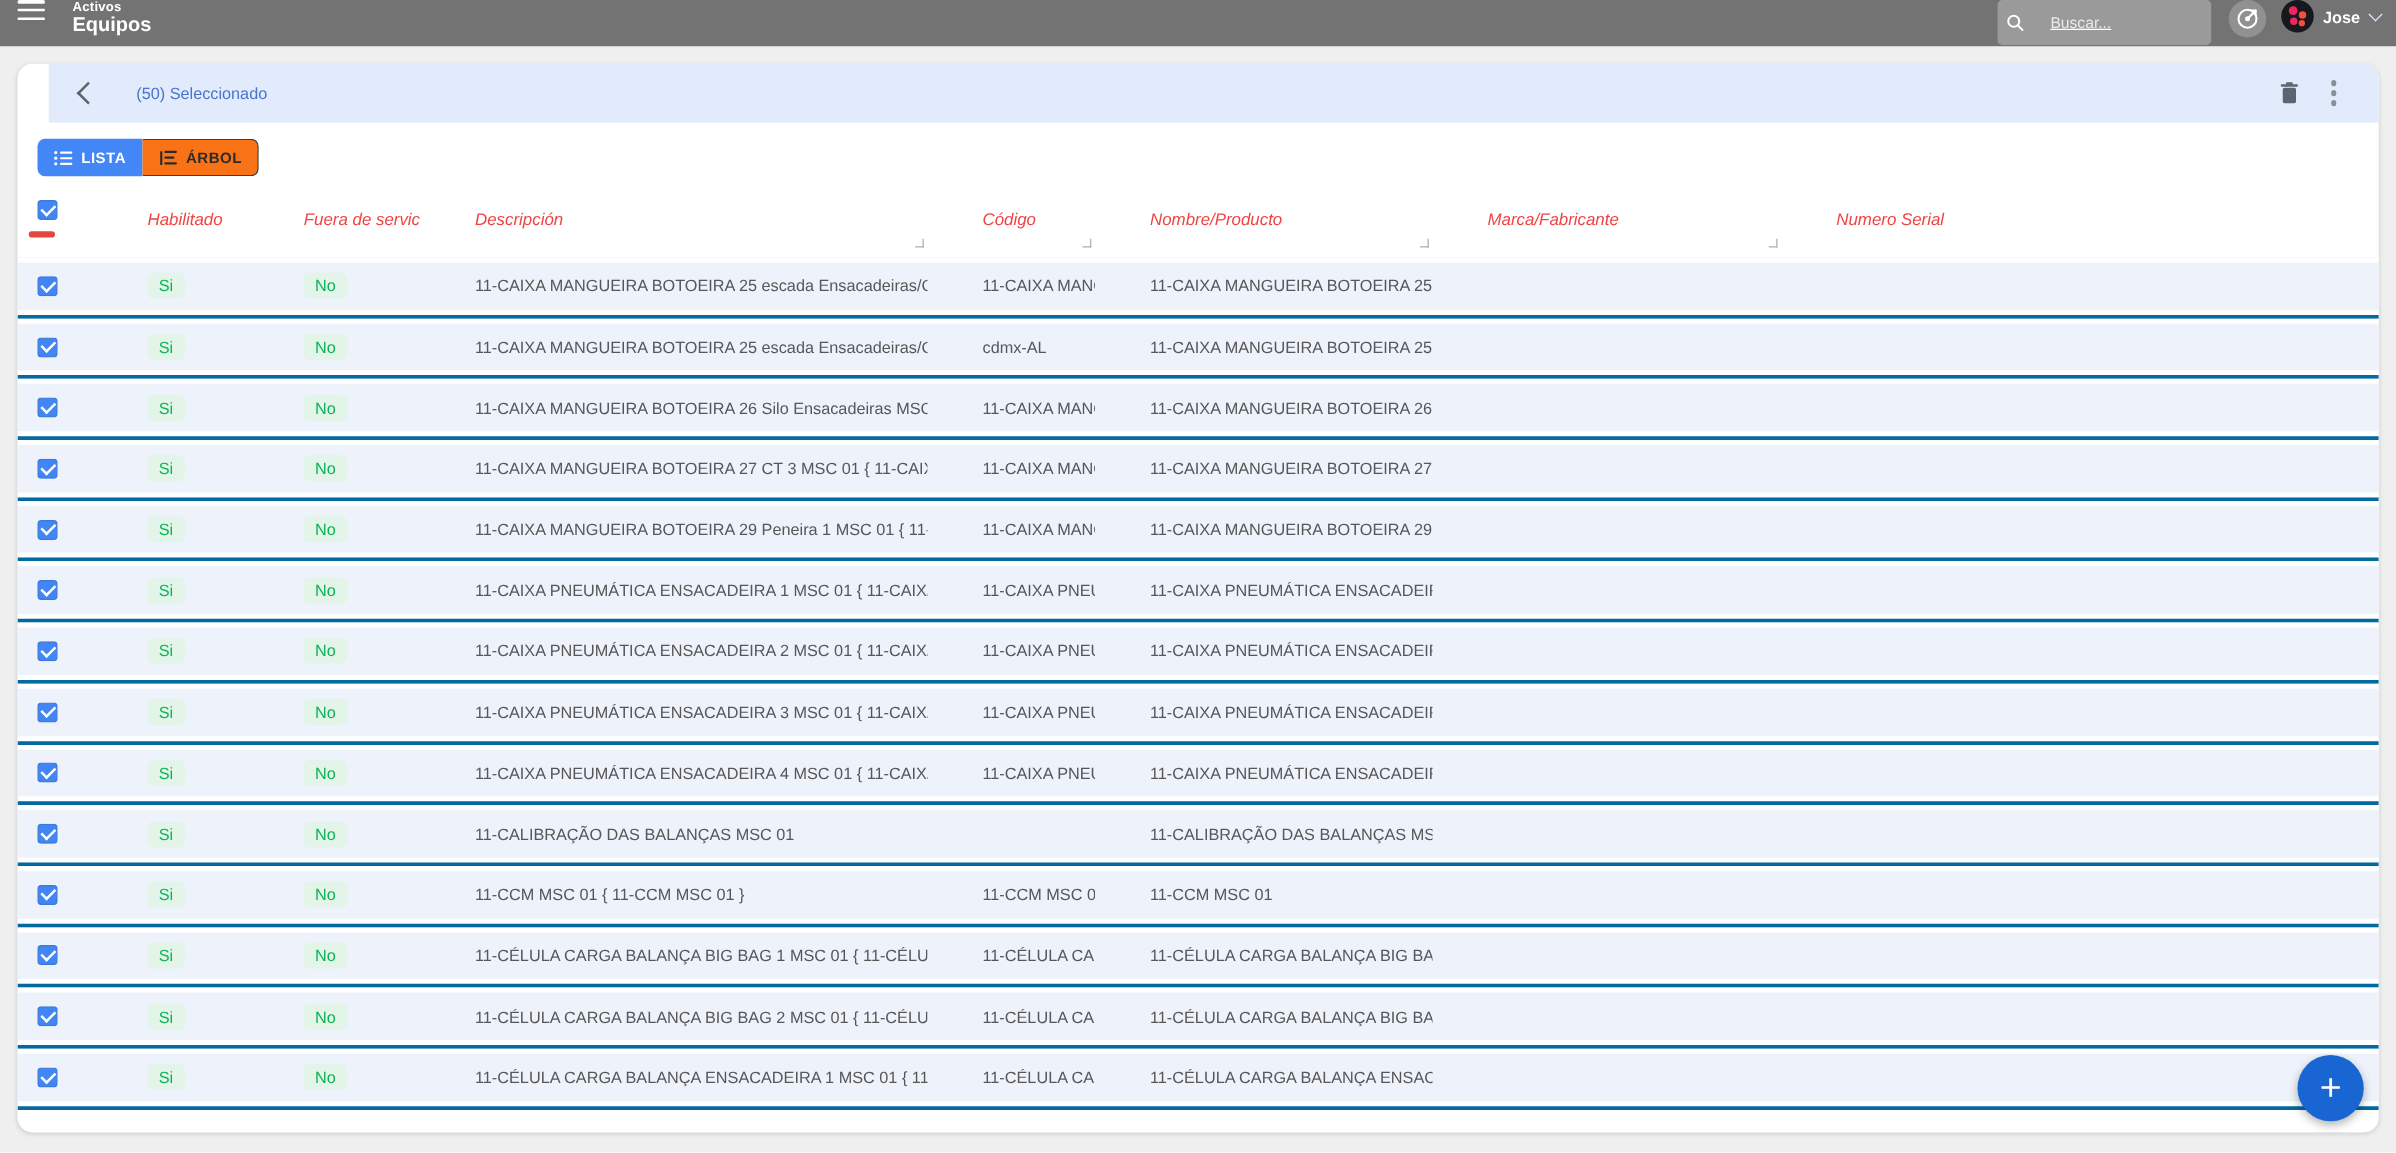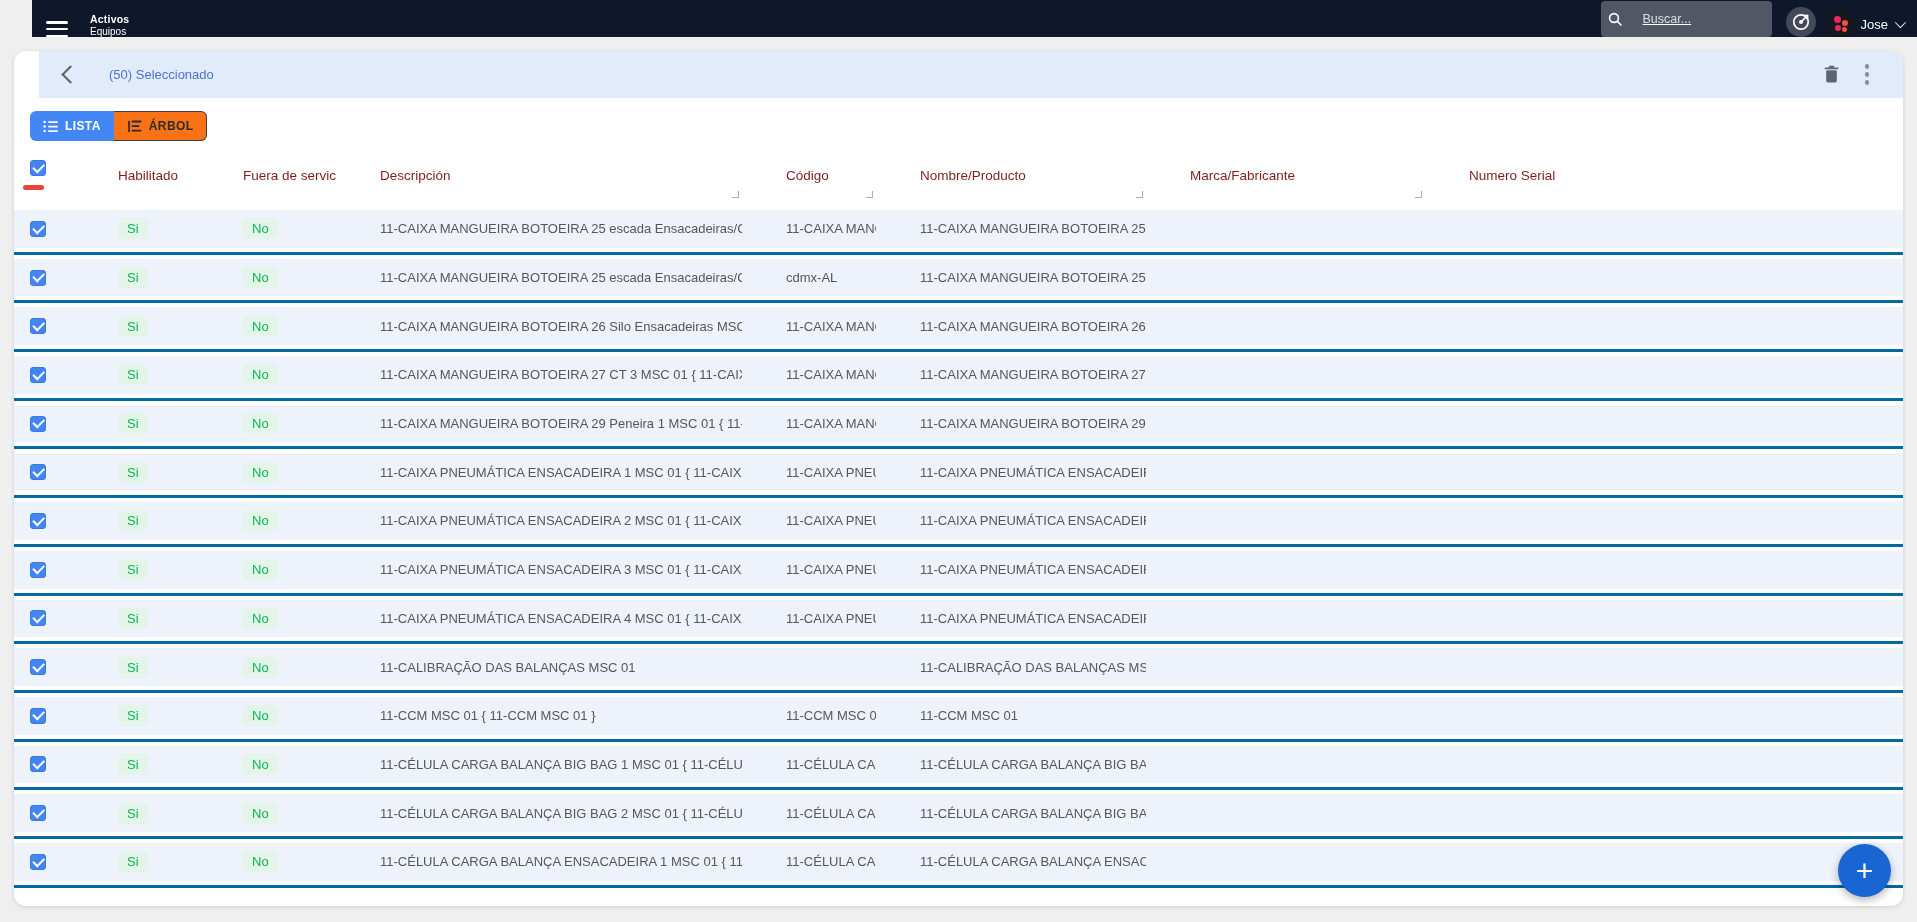--- a/index.html
+++ b/index.html
@@ -6,40 +6,40 @@
   html,body { width:1917px; height:922px; overflow:hidden; }
   body {
     font-family:"Liberation Sans","DejaVu Sans",sans-serif;
     background:#efeff0;
     position:relative;
   }
 
   
   .appbar {
     position:absolute; top:0; left:0; right:0; height:37px;
-    background:#0f172a; display:flex; align-items:flex-end;
-    padding:0 14px; color:#fff;margin-left:32px;
+    background:#737373; display:flex; align-items:flex-start;
+    padding:0 14px; color:#fff;
   }
   .hamburger { width:22px; height:16px; display:flex; flex-direction:column; justify-content:space-between; cursor:pointer; }
   .hamburger span { display:block; height:2.5px; background:#fff; border-radius:2px; }
   .appbar-titles { margin-left:22px; line-height:1.15; }
   .appbar-breadcrumb { font-size:10.5px; font-weight:700; letter-spacing:.2px; }
-  .appbar-title { font-size:10px; font-weight:400; }
+  .appbar-title { font-size:16px; font-weight:700; }
   .appbar-spacer { flex:1; }
   .search-box {
     width:171px; height:36px; background:rgba(255,255,255,.28);
     border-radius:4px; display:flex; align-items:center; padding:0 7px; gap:21px;text-decoration:underline;
   }
   .search-box svg { flex:none; }
   .search-placeholder { font-size:12.5px; color:rgba(255,255,255,.8); }
   .target-btn {
     width:30px; height:30px; border-radius:50%; margin-left:14px;
     background:rgba(255,255,255,.22); display:flex; align-items:center; justify-content:center; cursor:pointer;
   }
-  .user-chip { display:flex; align-items:center; margin-left:12px; gap:7px; cursor:pointer; }
+  .user-chip { display:flex; align-items:center; margin-left:12px; gap:7px; cursor:pointer;font-weight:bold; }
   .avatar { width:26px; height:26px; border-radius:50%; background:#17181d; position:relative; overflow:hidden; }
   .avatar i { position:absolute; border-radius:50%; }
   .avatar .d1 { width:7px; height:7px; background:#ec275f; left:6px; top:5px; }
   .avatar .d2 { width:6px; height:6px; background:#f4503a; left:14px; top:9px; }
   .avatar .d3 { width:6px; height:6px; background:#ec275f; left:7px; top:14px; }
   .avatar .d4 { width:5px; height:5px; background:#f4503a; left:14px; top:16px; }
   .user-name { font-size:13px; }
   .chev-down { width:8px; height:8px; border-right:1.8px solid #dfe9ff; border-bottom:1.8px solid #dfe9ff; transform:rotate(45deg) translateY(-2px); }
 
   
@@ -79,23 +79,23 @@
 
   
   .table { position:absolute; left:0; right:0; top:92px; bottom:0; }
   .tr, .thead {
     display:grid;
     grid-template-columns:60px 125px 137px 406px 134px 270px 279px 290px 1fr;
     align-items:center;
   }
   .thead { height:63px; padding-top:2px; position:relative; }
   .th {
-    font-size:13.5px; color:#7f1d1d; font-weight:500; padding-left:44px;
+    font-size:13.5px; color:#ef4444; font-weight:500; padding-left:44px;
     white-space:nowrap; overflow:hidden; position:relative; height:100%;
-    display:flex; align-items:center;
+    display:flex; align-items:center;font-style:italic;
   }
   .th.resizable::after {
     content:""; position:absolute; right:3px; bottom:8px; width:6px; height:6px;
     border-right:1.5px solid #9a9a9a; border-bottom:1.5px solid #9a9a9a; opacity:.8;
   }
   .th-check { position:relative; height:100%; }
   .checkbox {
     width:16px; height:16px; border-radius:3px; background:#4285f4;
     border:1.5px solid #3b79e0; cursor:pointer; display:flex; align-items:center; justify-content:center;
   }

